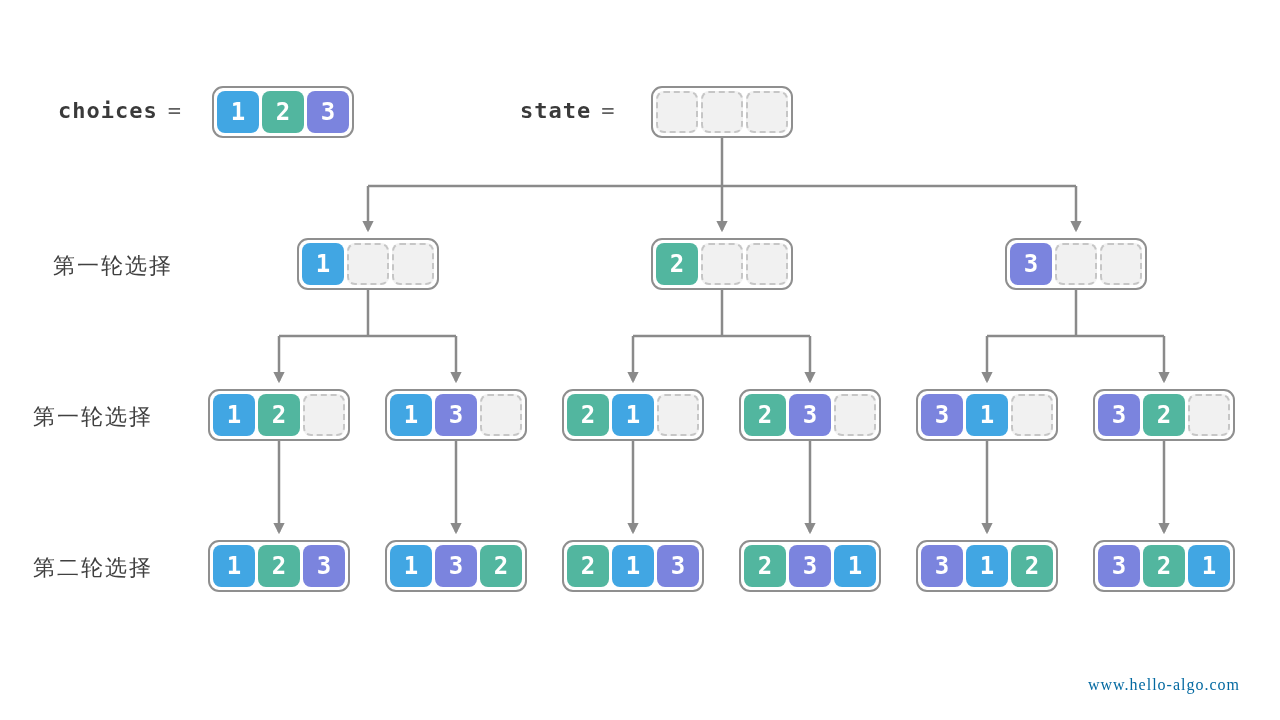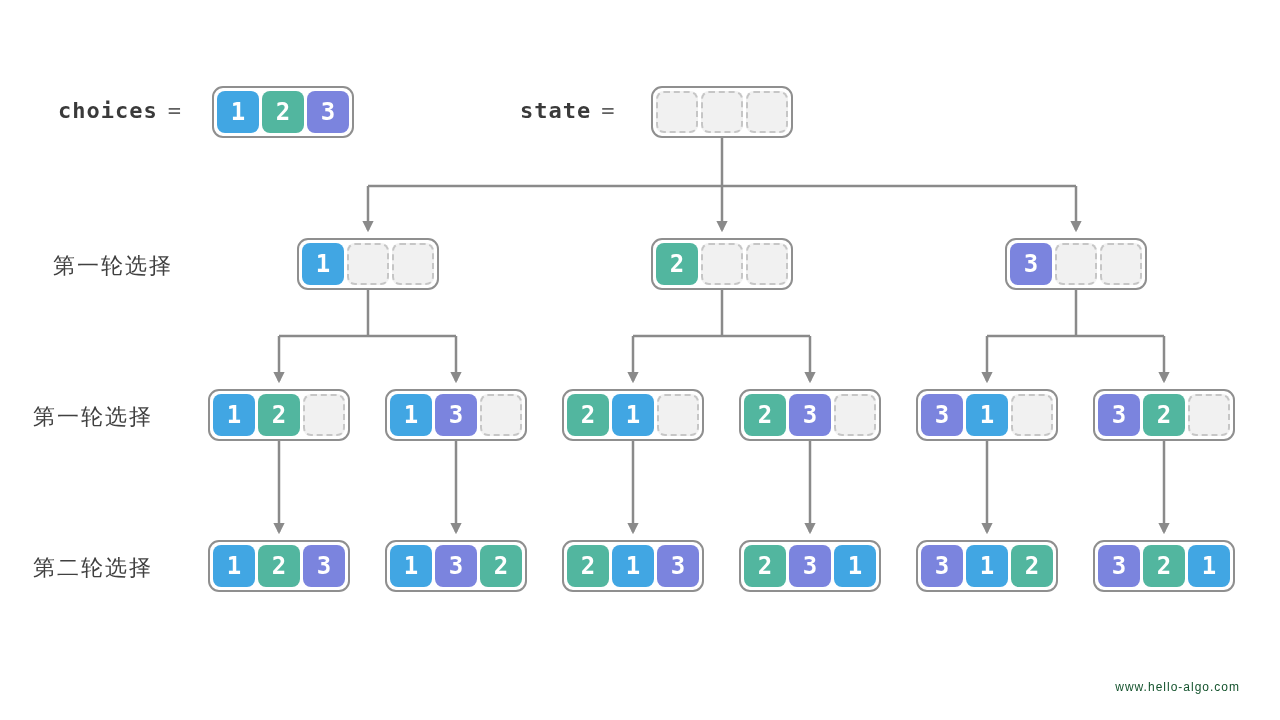--- a/index.html
+++ b/index.html
@@ -23,22 +23,22 @@
     box-sizing:border-box;width:42px;height:42px;border-radius:8px;flex:0 0 42px;
     display:flex;align-items:center;justify-content:center;
     font-family:"DejaVu Sans Mono", monospace;font-weight:bold;font-size:24px;color:#ffffff;
   }
   .cell.empty{background:#f1f1f1;border:2px dashed #c6c6c6;}
   .row-label{
     position:absolute;left:33px;width:140px;font-size:22px;letter-spacing:2px;
     color:#404040;font-weight:500;white-space:nowrap;
   }
   #watermark{
-    position:absolute;right:40px;bottom:26px;font-family:Liberation Sans, sans-serif;
-    font-size:12px;color:#14532d;letter-spacing:1px;
+    position:absolute;right:40px;bottom:26px;font-family:Liberation Serif, serif;
+    font-size:16px;color:#0369a1;letter-spacing:1px;
   }
 </style>
 </head>
 <body>
 
 <div id="canvas">
   <svg id="arrows" viewBox="0 0 1280 720" xmlns="http://www.w3.org/2000/svg">
     <defs>
       <marker id="arw" viewBox="0 0 10 10" refX="8" refY="5" markerWidth="4.5" markerHeight="4.5" orient="auto-start-reverse">
         <path d="M0,0 L10,5 L0,10 z" fill="#8a8a8a" stroke="none"></path>

